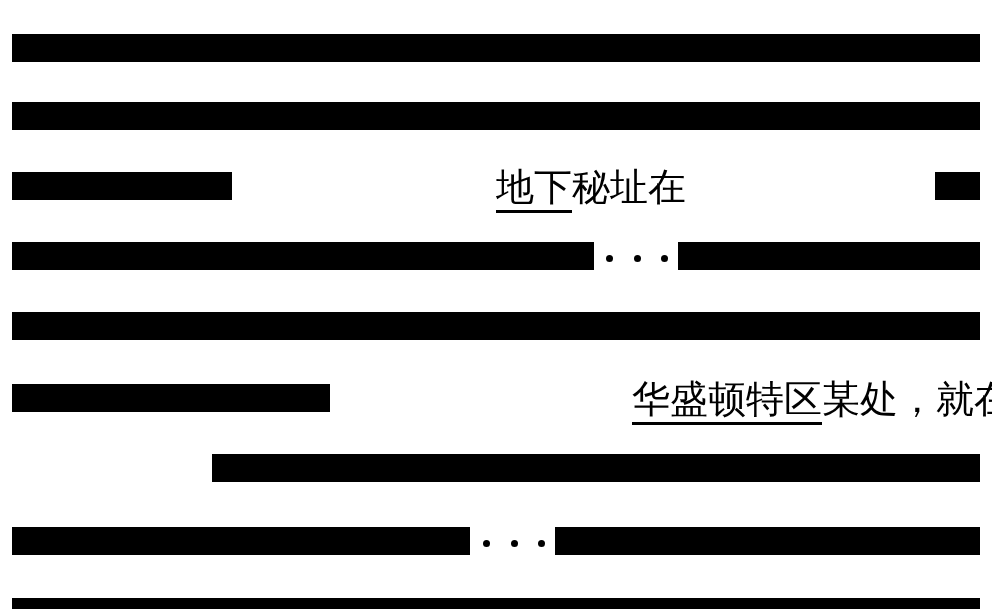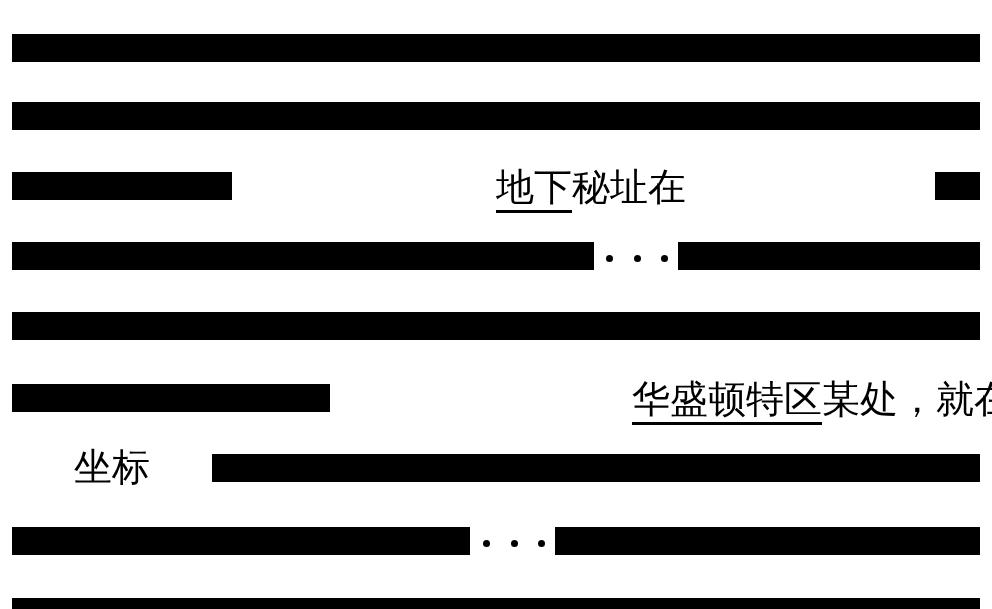--- a/index.html
+++ b/index.html
@@ -73,21 +73,20 @@
       <span class="dot" style="background: rgb(0, 0, 0);"></span>
       <span class="dot" style="background: rgb(0, 0, 0);"></span>
     </div>
     <div class="doc-line" style="top: 0px; height: 0px;"></div>
     <div class="redaction" style="left: 12px; top: 292px; width: 968px; height: 28px; background: rgb(0, 0, 0);"></div>
     <div class="doc-line" style="top: 0px; height: 0px;"></div>
     <div class="redaction" style="left: 12px; top: 364px; width: 318px; height: 28px; background: rgb(0, 0, 0);"></div>
     <div class="visible-text" style="left: 632px; top: 360px; font-size: 38px; color: rgb(0, 0, 0);"><span class="underlined">华盛顿特区</span><span>某处，就在</span></div>
     <div class="doc-line" style="top: 0px; height: 0px;"></div>
     <div class="redaction" style="left: 212px; top: 434px; width: 768px; height: 28px; background: rgb(0, 0, 0);"></div>
-    <div class="visible-text" style="left: 74px; top: 428px; font-size: 38px; color: rgb(0, 0, 0);"><span>坐标</span></div>
     <div class="doc-line" style="top: 0px; height: 0px;"></div>
     <div class="redaction" style="left: 12px; top: 507px; width: 458px; height: 28px; background: rgb(0, 0, 0);"></div>
     <div class="redaction" style="left: 555px; top: 507px; width: 425px; height: 28px; background: rgb(0, 0, 0);"></div>
     <div class="ellipsis-dots" style="left: 483px; top: 519px; width: 62px; height: 8px;">
       <span class="dot" style="background: rgb(0, 0, 0);"></span>
       <span class="dot" style="background: rgb(0, 0, 0);"></span>
       <span class="dot" style="background: rgb(0, 0, 0);"></span>
     </div>
     <div class="doc-line" style="top: 0px; height: 0px;"></div>
     <div class="redaction" style="left: 12px; top: 578px; width: 968px; height: 28px; background: rgb(0, 0, 0);"></div>

